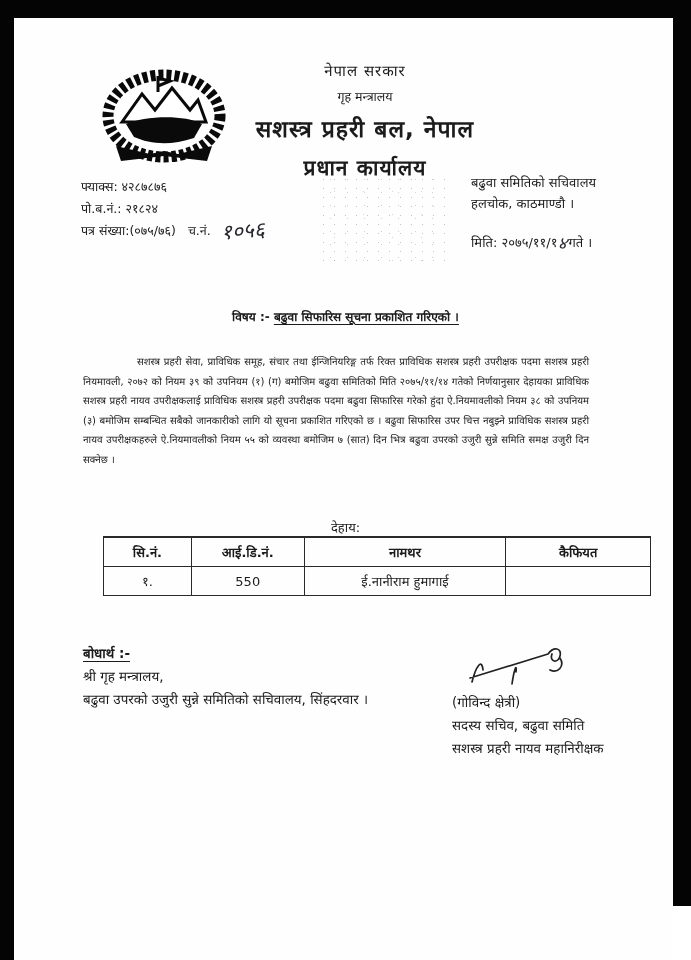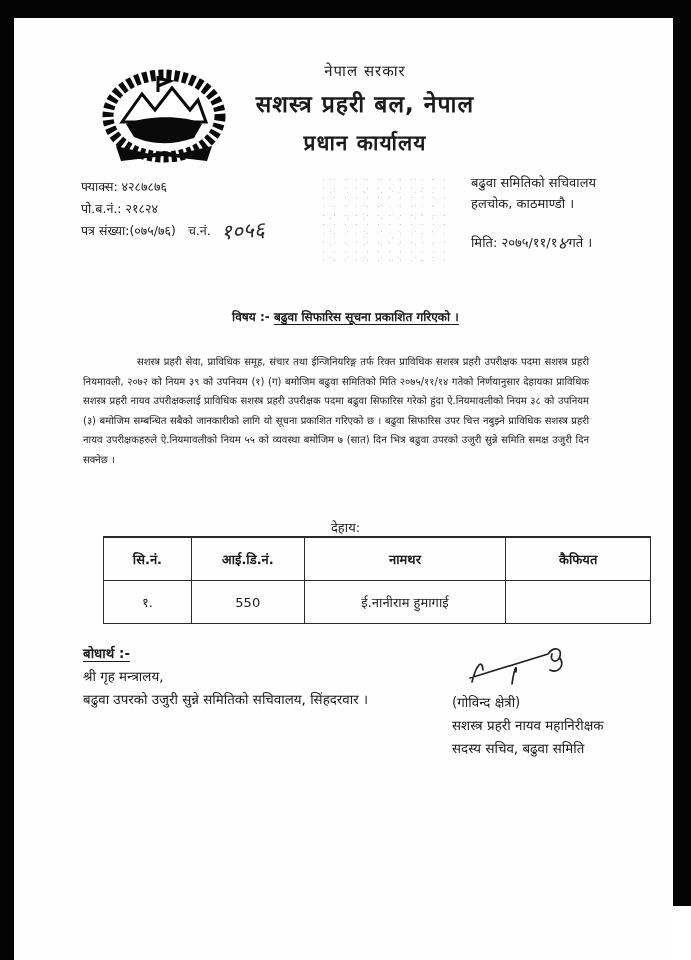--- a/index.html
+++ b/index.html
@@ -50,21 +50,21 @@
   
   .letter-body {
     position:absolute; left:83px; top:352px; width:506px;
     font-size:10px; line-height:19.6px; text-align:justify; text-indent:54px;
   }
 
   
   .tbl-caption { position:absolute; left:0; top:518px; width:691px; text-align:center; font-size:13px; }
   table.roster { position:absolute; left:103px; top:536px; width:548px; border-collapse:collapse; }
   table.roster th, table.roster td {
-    border:1.6px solid #2a2a2a; font-size:13px; text-align:center; padding:12px 4px; height:24px;
+    border:1.6px solid #2a2a2a; font-size:13px; text-align:center; padding:5px 4px; height:24px;
   }
   table.roster th { font-weight:bold; border-top-width:2.4px; }
   td.name-cell { text-align:left; padding-left:8px; }
   .col-sn{width:88px;} .col-id{width:113px;} .col-name{width:202px;} .col-rem{width:145px;}
 
   
   .cc-block { position:absolute; left:83px; top:642px; font-size:13.4px; line-height:23px; }
   .cc-label { font-weight:bold; text-decoration:underline; text-underline-offset:3px; }
 
   
@@ -86,20 +86,21 @@
     <ellipse cx="66" cy="50" rx="48" ry="34" fill="#ffffff"></ellipse>
     <path d="M60 10 L60 26 M60 12 L72 15 L60 20" stroke="#0a0a0a" stroke-width="3" fill="none"></path>
     <path d="M24 56 L44 28 L57 44 L74 22 L92 44 L100 34 L108 56 Z" fill="none" stroke="#0a0a0a" stroke-width="3"></path>
     <path d="M28 58 C46 50 86 48 104 58 L96 72 C72 80 52 78 36 71 Z" fill="#0a0a0a"></path>
     <path d="M18 80 L52 88 L66 85 L80 88 L114 80 L109 95 L66 90 L23 95 Z" fill="#0a0a0a"></path>
   </svg>
 </div>
 
 <div class="head-center">
   <div class="head-gov">नेपाल सरकार</div>
+  <div class="head-ministry">गृह मन्त्रालय</div>
   <div class="head-org">सशस्त्र प्रहरी बल, नेपाल</div>
   <div class="head-office">प्रधान कार्यालय</div>
 </div>
 
 <div class="stamp-ghost"></div>
 
 <div class="meta-left">
   <div>फ्याक्स: ४२८७८७६</div>
   <div>पो.ब.नं.: २१८२४</div>
   <div class="ref-line">
@@ -155,15 +156,15 @@
   <div class="cc-label">बोधार्थ :-</div>
   <div>श्री गृह मन्त्रालय,</div>
   <div>बढुवा उपरको उजुरी सुन्ने समितिको सचिवालय, सिंहदरवार ।</div>
 </div>
 
 <div class="sig-block">
   <svg class="sig-scribble" width="130" height="48" viewBox="0 0 130 48">
     <path d="M10 40 C 14 24, 20 16, 21 28 M8 36 L 86 12 M50 42 C 52 28, 55 20, 54 30 M86 12 C 92 4, 100 6, 98 14 C 96 22, 87 20, 90 12 M98 16 C 103 24, 96 32, 88 28" stroke="#222" fill="none" stroke-width="1.7" stroke-linecap="round"></path>
   </svg>
   <div class="sig-name">(गोविन्द क्षेत्री)</div>
+  <div>सदस्य सचिव, बढुवा समिति</div>
   <div>सशस्त्र प्रहरी नायव महानिरीक्षक</div>
-  <div>सदस्य सचिव, बढुवा समिति</div>
 </div>
 
 </body></html>

